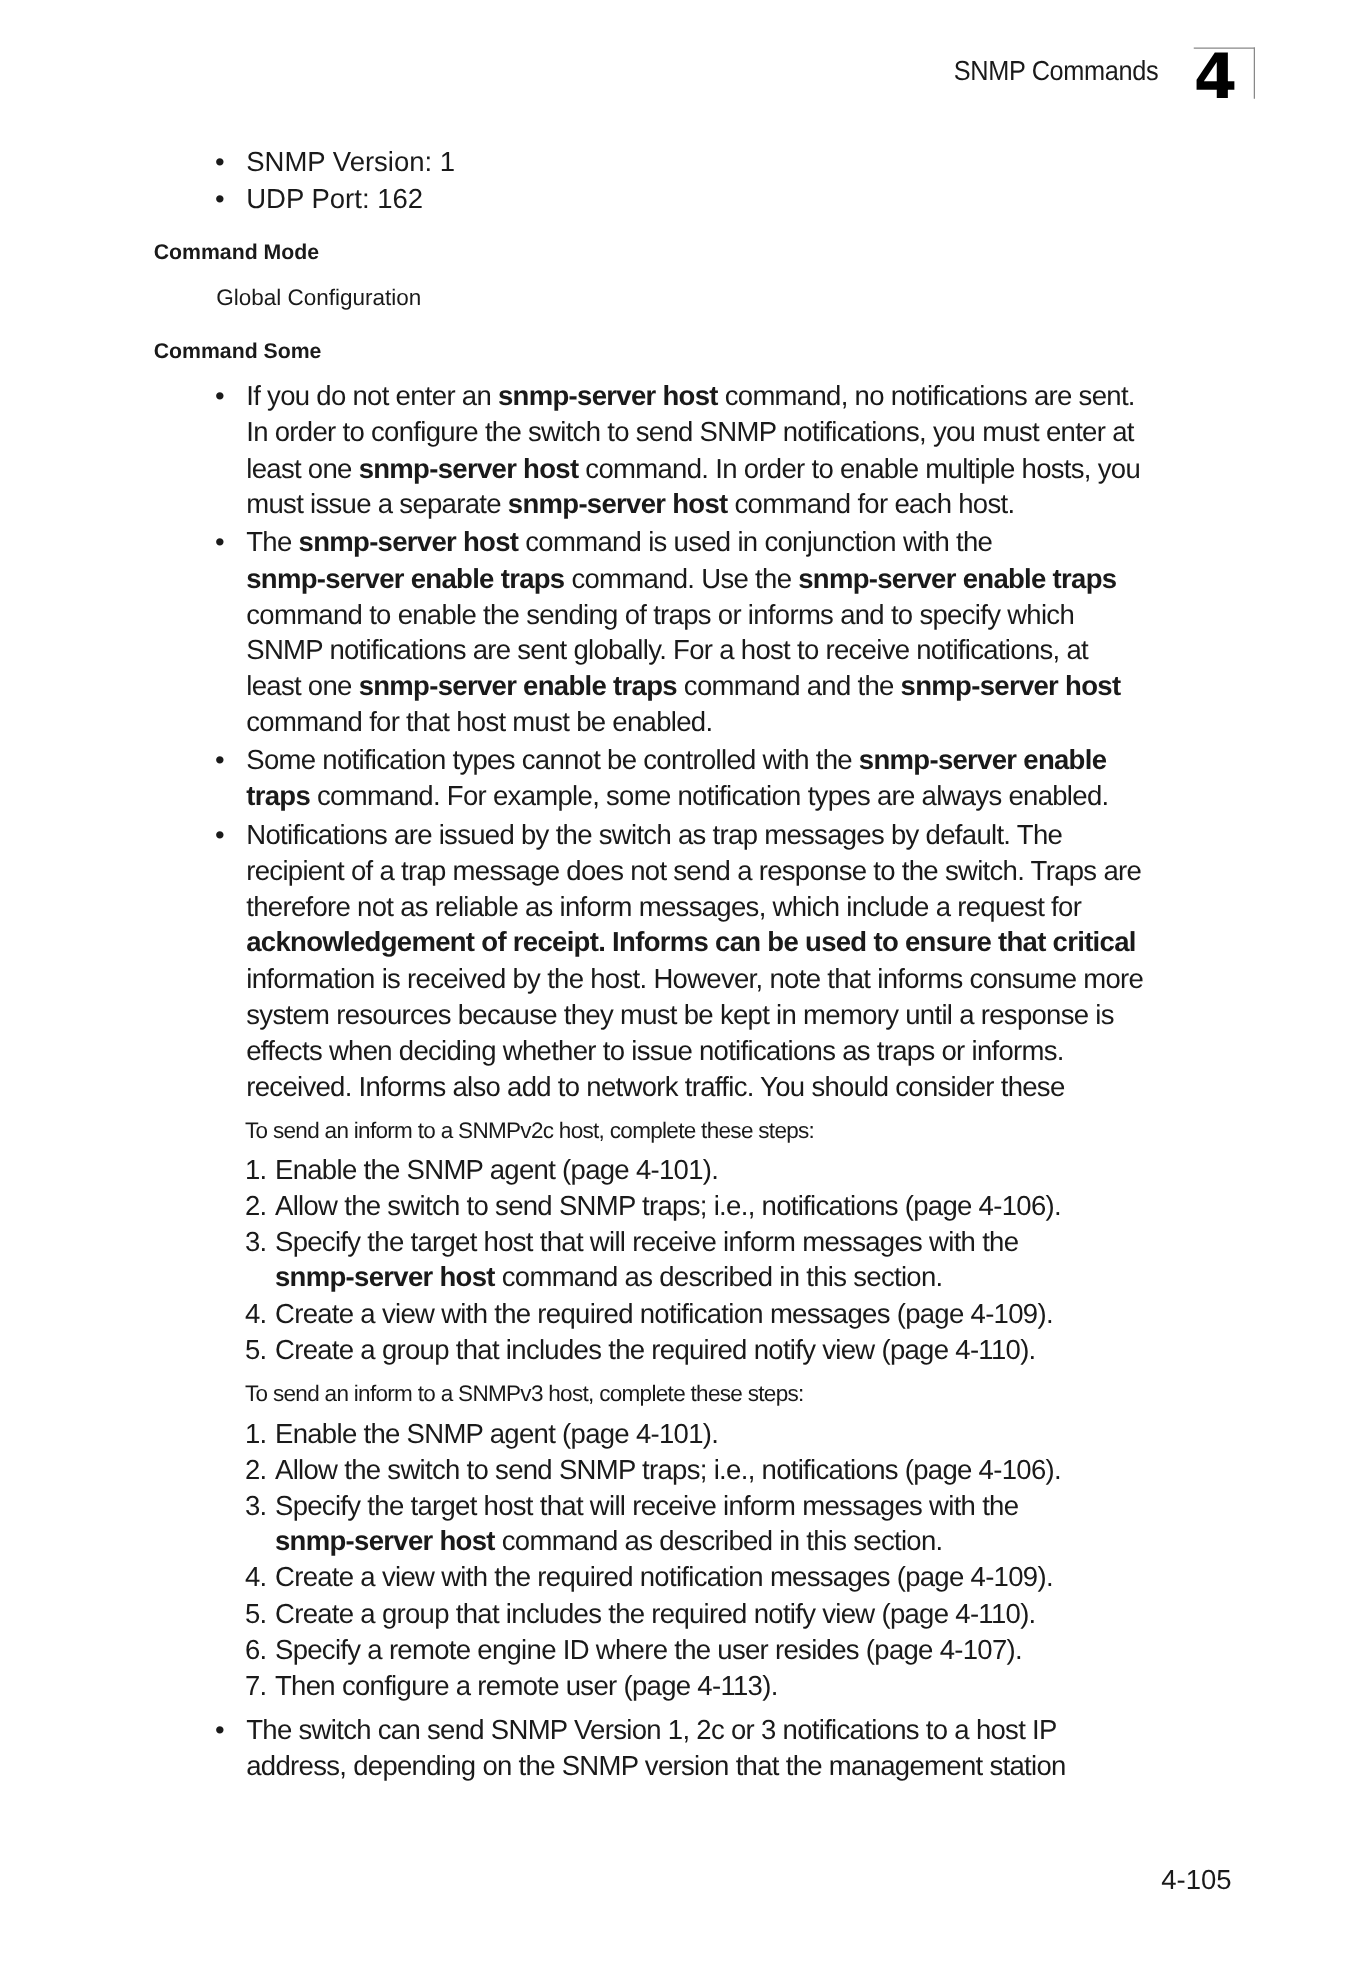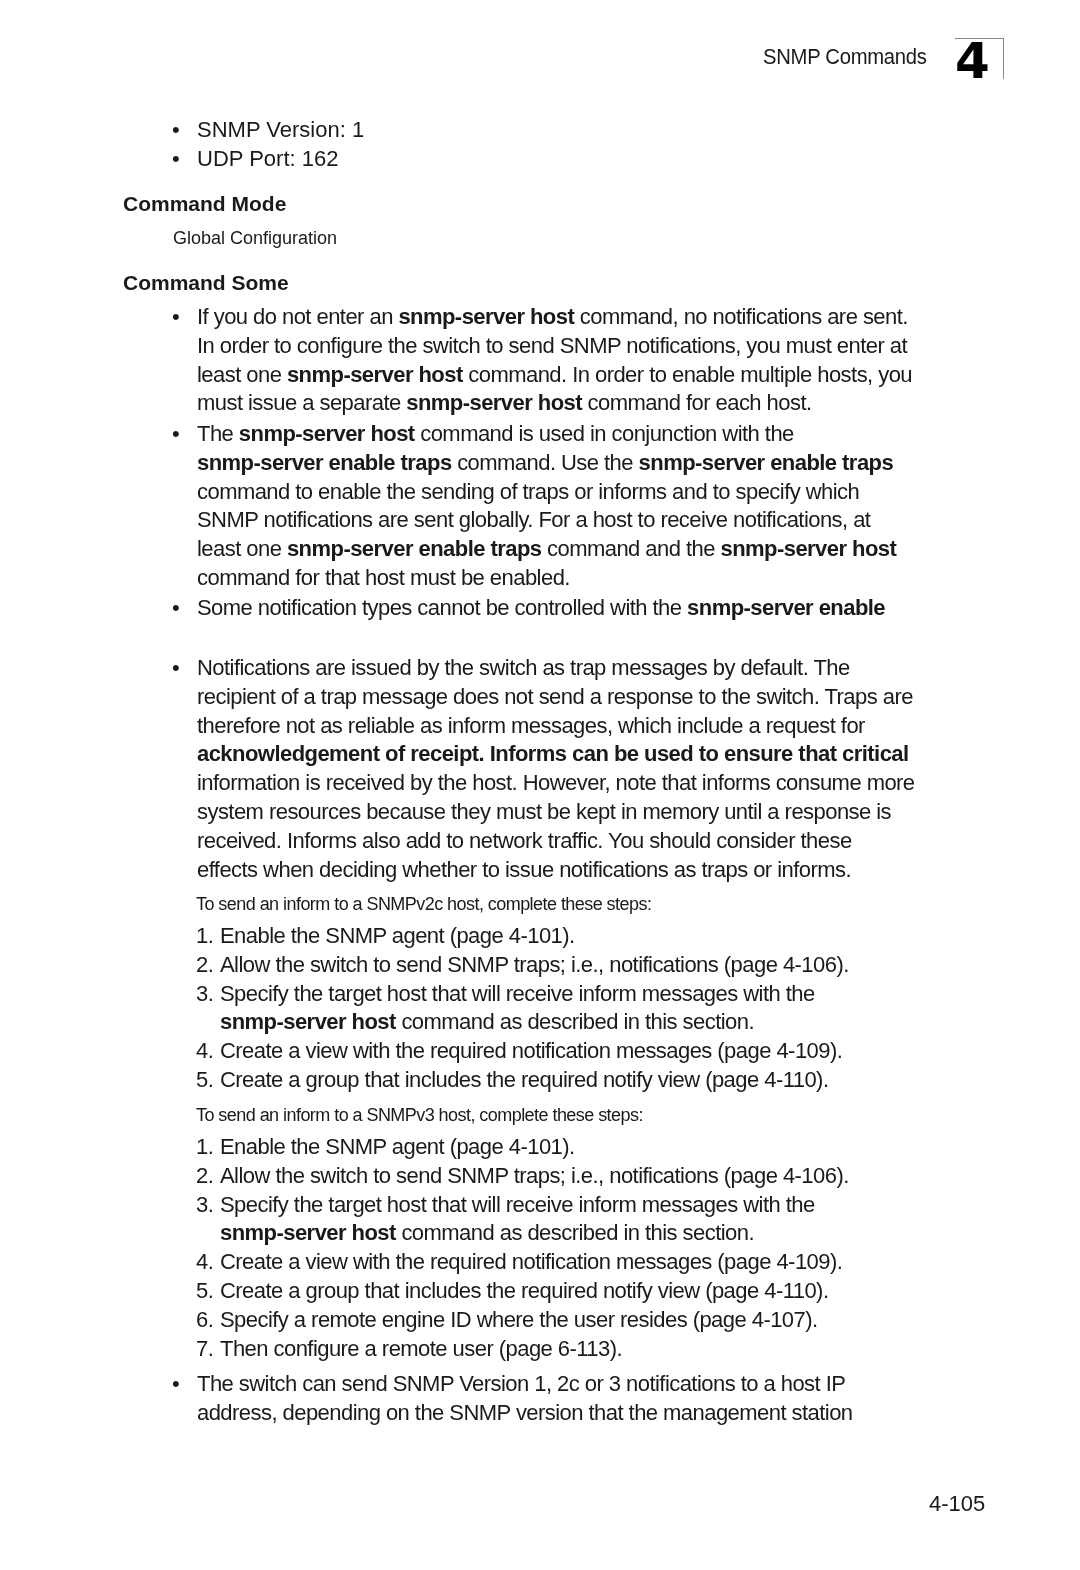--- a/index.html
+++ b/index.html
@@ -8,21 +8,21 @@
   .header-title { position: absolute; left: 763px; top: 44px; font-size: 22px;
                   letter-spacing: -0.3px; transform: scaleX(0.92); transform-origin: left top; }
   .chapter-box { position: absolute; left: 955px; top: 38px; width: 48px; height: 40px;
                  border-top: 1px solid #888; border-right: 1px solid #888; }
   .chapter-num { position: absolute; left: 955px; top: 36px; font-size: 50px; font-weight: bold;
                  font-family: "DejaVu Sans", sans-serif; line-height: 50px; color: #000; }
   .para { position: absolute; font-size: 18px; line-height: 29px; }
   .bullet-row { position: absolute; left: 172px; width: 810px; font-size: 22px; line-height: 28.8px; }
   .bullet-dot { position: absolute; left: 0; top: 0; width: 20px; }
   .bullet-text { position: absolute; left: 25px; width: 785px; }
-  .heading { position: absolute; left: 123px; font-size: 21px; font-weight: bold; }
+  .heading { position: absolute; left: 123px; font-size: 17px; font-weight: bold; }
   .cond { letter-spacing: -0.55px; }
   b { font-weight: bold; }
   .step { position: absolute; left: 196px; font-size: 22px; line-height: 28.8px; width: 790px; letter-spacing: -0.55px; }
   .step-num { display: inline-block; width: 24px; }
   .step-text { position: absolute; left: 24px; top: 0; width: 766px; }
   .footer { position: absolute; left: 929px; top: 1491px; font-size: 22px; }
 </style>
 </head>
 <body>
 
@@ -63,33 +63,34 @@
           <div style="white-space: nowrap;"><span>command to enable the sending of traps or informs and to specify which</span></div>
           <div style="white-space: nowrap;"><span>SNMP notifications are sent globally. For a host to receive notifications, at</span></div>
           <div style="white-space: nowrap;"><span>least one </span><b>snmp-server enable traps</b><span> command and the </span><b>snmp-server host</b></div>
           <div style="white-space: nowrap;"><span>command for that host must be enabled.</span></div>
         </div>
       </div>
       <div class="bullet-row cond" style="top: 594px;">
         <span class="bullet-dot">•</span>
         <div class="bullet-text">
           <div style="white-space: nowrap;"><span>Some notification types cannot be controlled with the </span><b>snmp-server enable</b></div>
+          <div style="white-space: nowrap;"><b>traps</b><span> command. For example, some notification types are always enabled.</span></div>
         </div>
       </div>
       <div class="bullet-row cond" style="top: 654px;">
         <span class="bullet-dot">•</span>
         <div class="bullet-text">
           <div style="white-space: nowrap;"><span>Notifications are issued by the switch as trap messages by default. The</span></div>
           <div style="white-space: nowrap;"><span>recipient of a trap message does not send a response to the switch. Traps are</span></div>
           <div style="white-space: nowrap;"><span>therefore not as reliable as inform messages, which include a request for</span></div>
           <div style="white-space: nowrap; font-weight: bold;"><span>acknowledgement of receipt. Informs can be used to ensure that critical</span></div>
           <div style="white-space: nowrap;"><span>information is received by the host. However, note that informs consume more</span></div>
           <div style="white-space: nowrap;"><span>system resources because they must be kept in memory until a response is</span></div>
+          <div style="white-space: nowrap;"><span>effects when deciding whether to issue notifications as traps or informs.</span></div>
           <div style="white-space: nowrap;"><span>received. Informs also add to network traffic. You should consider these</span></div>
-          <div style="white-space: nowrap;"><span>effects when deciding whether to issue notifications as traps or informs.</span></div>
         </div>
       </div>
     </div>
 
   <div class="para cond" style="left:196px; top:890px;">To send an inform to a SNMPv2c host, complete these steps:</div>
   <div id="v2c-steps">
       <div class="step" style="top: 922px;"><span class="step-num">1.</span><div class="step-text">
           <div style="white-space: nowrap;"><span>Enable the SNMP agent (page 4-101).</span></div>
         </div></div>
       <div class="step" style="top: 950.8px;"><span class="step-num">2.</span><div class="step-text">
@@ -122,21 +123,21 @@
       <div class="step" style="top: 1248.2px;"><span class="step-num">4.</span><div class="step-text">
           <div style="white-space: nowrap;"><span>Create a view with the required notification messages (page 4-109).</span></div>
         </div></div>
       <div class="step" style="top: 1277px;"><span class="step-num">5.</span><div class="step-text">
           <div style="white-space: nowrap;"><span>Create a group that includes the required notify view (page 4-110).</span></div>
         </div></div>
       <div class="step" style="top: 1305.8px;"><span class="step-num">6.</span><div class="step-text">
           <div style="white-space: nowrap;"><span>Specify a remote engine ID where the user resides (page 4-107).</span></div>
         </div></div>
       <div class="step" style="top: 1334.6px;"><span class="step-num">7.</span><div class="step-text">
-          <div style="white-space: nowrap;"><span>Then configure a remote user (page 6-113).</span></div>
+          <div style="white-space: nowrap;"><span>Then configure a remote user (page 4-113).</span></div>
         </div></div>
     </div>
 
   <div id="last-bullet">
       <div class="bullet-row cond" style="top: 1370px;">
         <span class="bullet-dot">•</span>
         <div class="bullet-text">
           <div style="white-space: nowrap;"><span>The switch can send SNMP Version 1, 2c or 3 notifications to a host IP</span></div>
           <div style="white-space: nowrap;"><span>address, depending on the SNMP version that the management station</span></div>
         </div>

